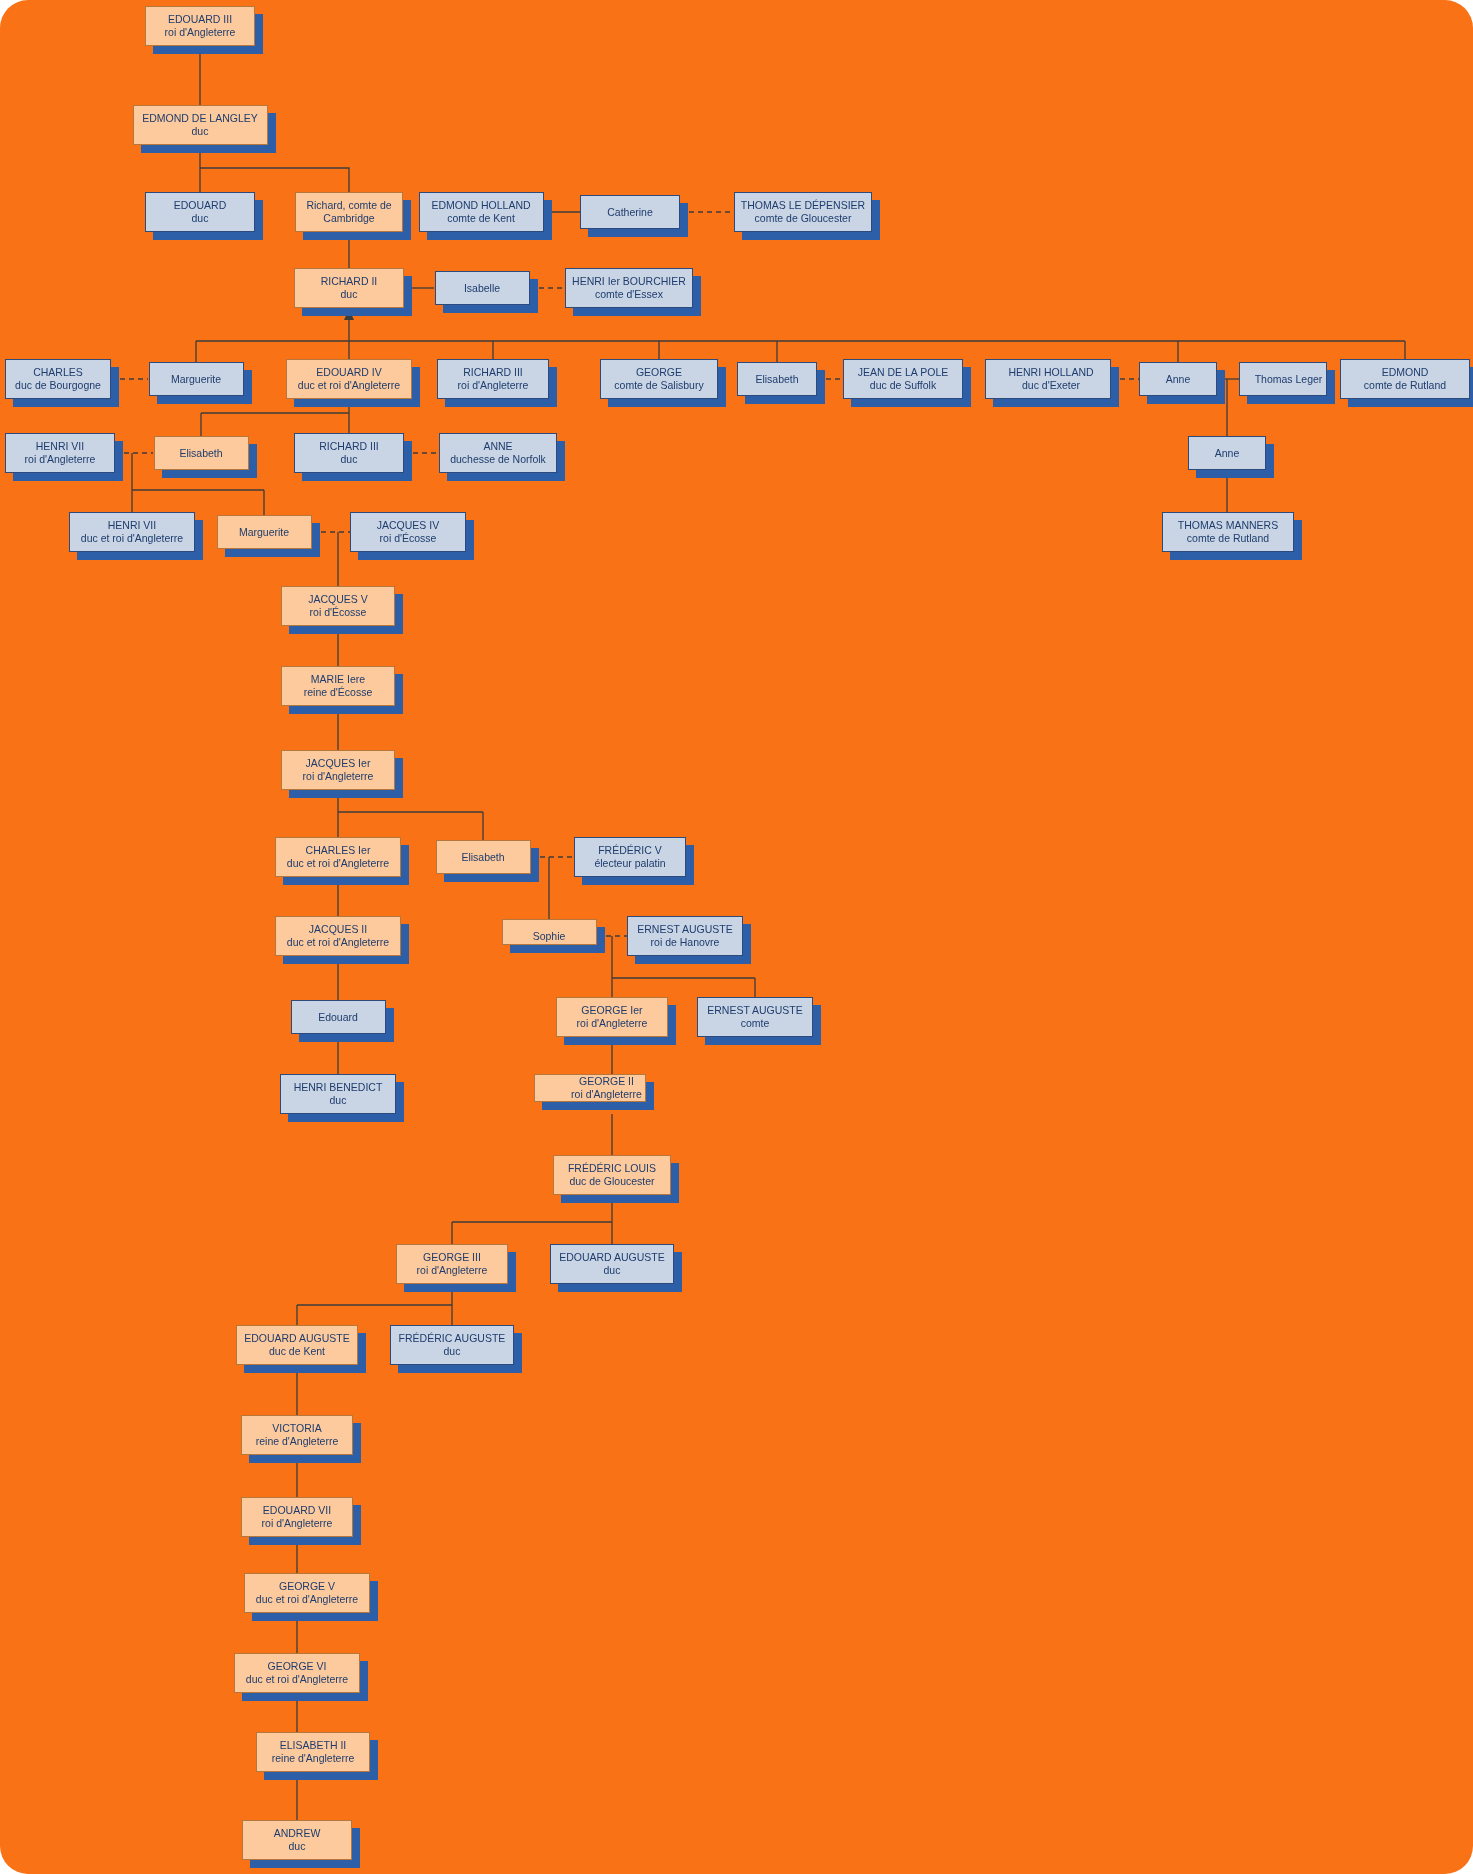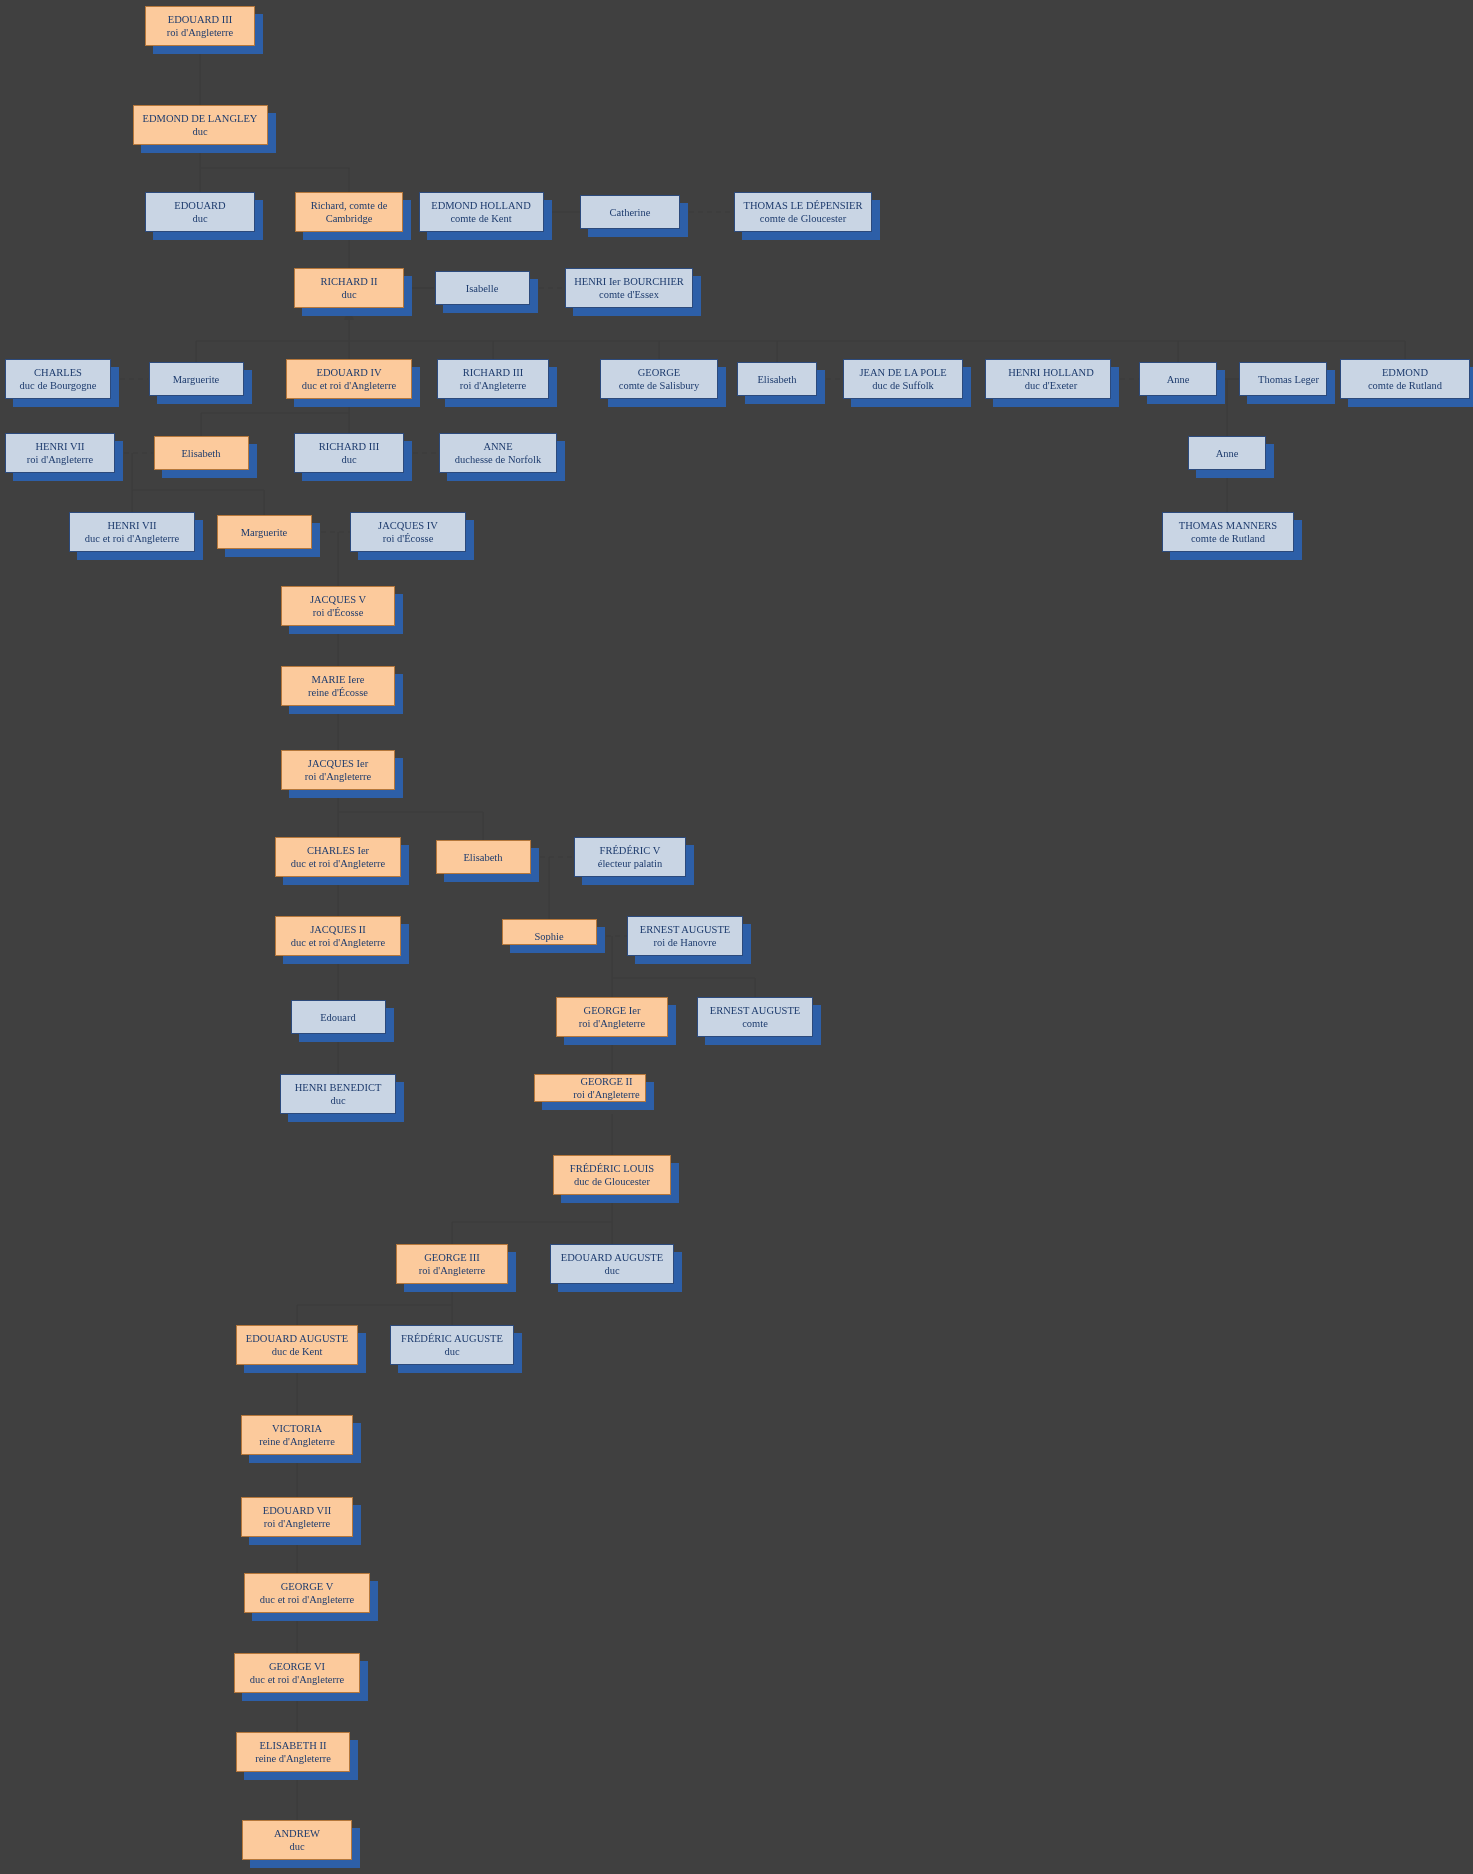--- a/index.html
+++ b/index.html
@@ -1,22 +1,23 @@
 <!DOCTYPE html>
 <html style="--royal-fill: #fcca9c; --royal-border: #b5773b; --noble-fill: #c9d5e4; --noble-border: #2c4a7c; --shadow: #2d5fa8; --line: #3c3c3c; --text: #1e3c6e;"><head>
 <meta charset="utf-8">
 <title>Family tree diagram</title>
 <style>
   html,body{margin:0;padding:0;background:#ffffff;}
   .canvas{
     position:relative;
     width:1473px;height:1874px;
-    background:#404040;
-    font-family:Liberation Serif, serif;
+    background:#f97316;
+    font-family:Liberation Sans, sans-serif;
     overflow:hidden;
+    border-radius:28px;
   }
   #edges{position:absolute;left:0;top:0;width:1473px;height:1874px;}
   .edge{fill:none;stroke:var(--line,#3c3c3c);stroke-width:1.3px;}
   .edge.dashed{stroke-dasharray:5 4;}
   .arrowhead{fill:var(--line,#3c3c3c);stroke:none;}
   #nodes{position:absolute;left:0;top:0;width:100%;height:100%;}
   .node{
     position:absolute;
     box-sizing:border-box;
     display:flex;flex-direction:column;justify-content:center;align-items:center;
@@ -292,21 +293,21 @@
         <div>roi d'Angleterre</div>
       </div>
       <div class="node royal" style="left: 244px; top: 1573px; width: 126px; height: 40px;">
         <div>GEORGE V</div>
         <div>duc et roi d'Angleterre</div>
       </div>
       <div class="node royal" style="left: 234px; top: 1653px; width: 126px; height: 40px;">
         <div>GEORGE VI</div>
         <div>duc et roi d'Angleterre</div>
       </div>
-      <div class="node royal" style="left: 236px; top: 1732px; width: 114px; height: 40px; text-align: center;">
+      <div class="node royal" style="left: 256px; top: 1732px; width: 114px; height: 40px; text-align: center;">
         <div>ELISABETH II</div>
         <div>reine d'Angleterre</div>
       </div>
       <div class="node royal" style="left: 242px; top: 1820px; width: 110px; height: 40px;">
         <div>ANDREW</div>
         <div>duc</div>
       </div>
     </div>
 </div>
 

